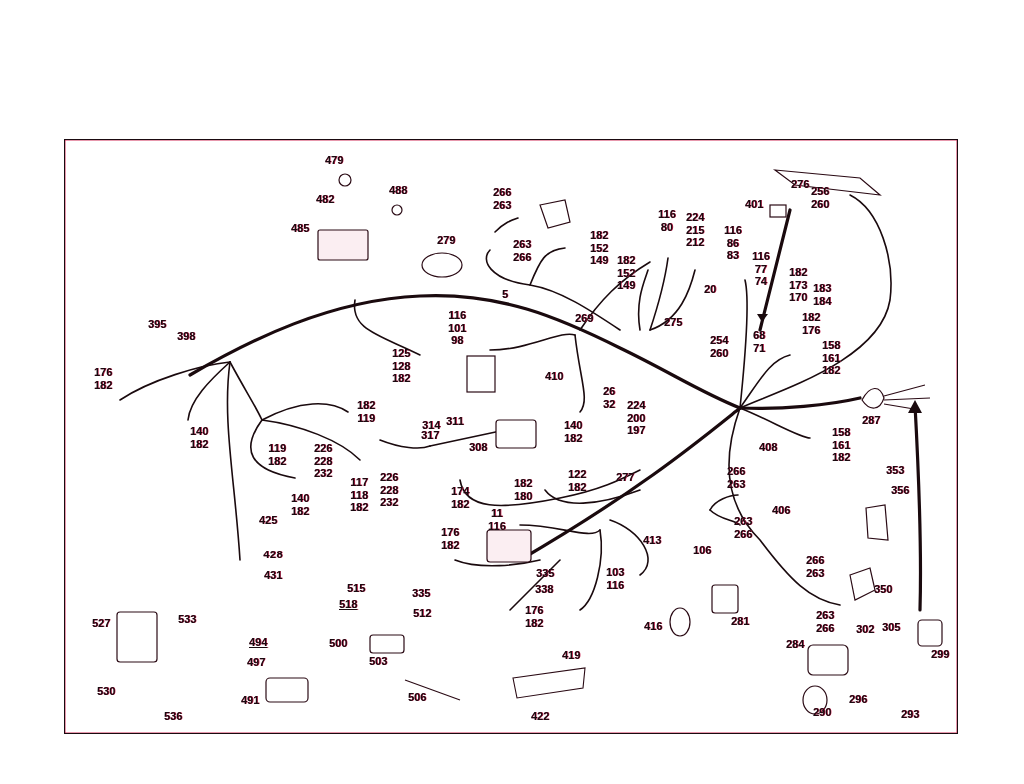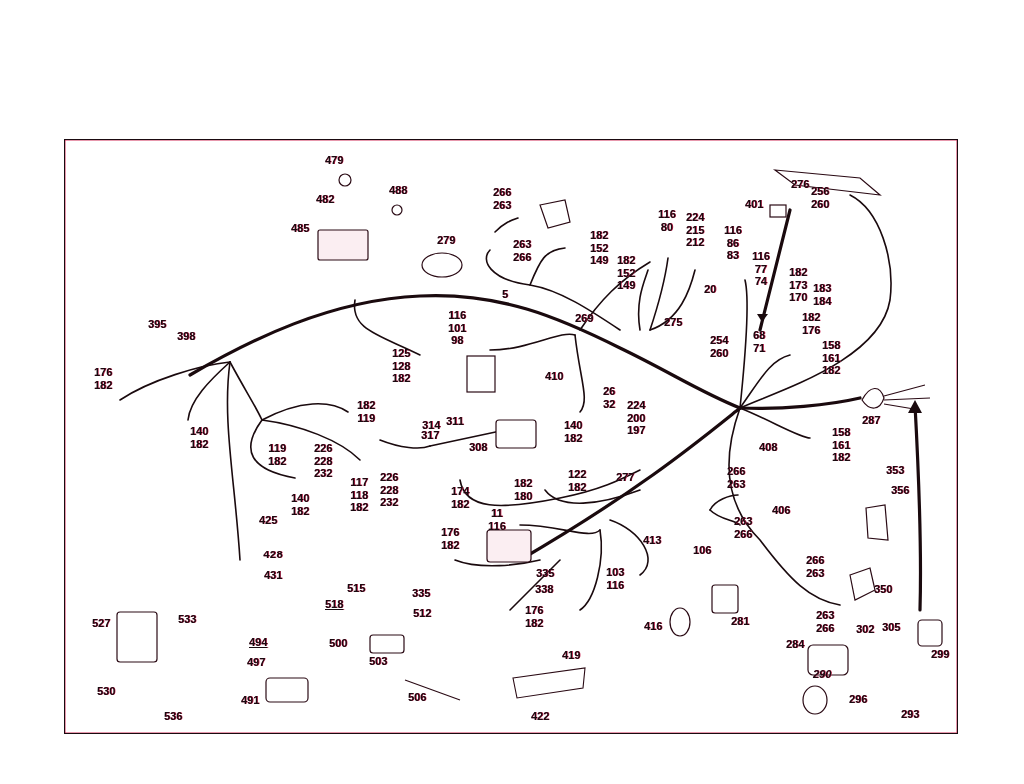--- a/index.html
+++ b/index.html
@@ -218,21 +218,21 @@
     <div class="callout" style="left: 264px; top: 569px;">431</div>
     <div class="callout" style="left: 643px; top: 534px;">413</div>
     <div class="callout" style="left: 693px; top: 544px;">106</div>
     <div class="callout" style="left: 606px; top: 566px;">103
 116</div>
     <div class="callout" style="left: 536px; top: 567px;">335</div>
     <div class="callout" style="left: 535px; top: 583px;">338</div>
     <div class="callout" style="left: 525px; top: 604px;">176
 182</div>
     <div class="callout" style="left: 347px; top: 582px;">515</div>
-    <div class="callout" style="left: 325px; top: 598px; text-decoration: underline;">518</div>
+    <div class="callout" style="left: 339px; top: 598px; text-decoration: underline;">518</div>
     <div class="callout" style="left: 412px; top: 587px;">335</div>
     <div class="callout" style="left: 413px; top: 607px;">512</div>
     <div class="callout" style="left: 806px; top: 554px;">266
 263</div>
     <div class="callout" style="left: 816px; top: 609px;">263
 266</div>
     <div class="callout" style="left: 644px; top: 620px;">416</div>
     <div class="callout" style="left: 731px; top: 615px;">281</div>
     <div class="callout" style="left: 92px; top: 617px;">527</div>
     <div class="callout" style="left: 178px; top: 613px;">533</div>
@@ -241,18 +241,18 @@
     <div class="callout" style="left: 247px; top: 656px;">497</div>
     <div class="callout" style="left: 369px; top: 655px;">503</div>
     <div class="callout" style="left: 562px; top: 649px;">419</div>
     <div class="callout" style="left: 856px; top: 623px;">302</div>
     <div class="callout" style="left: 882px; top: 621px;">305</div>
     <div class="callout" style="left: 786px; top: 638px;">284</div>
     <div class="callout" style="left: 931px; top: 648px;">299</div>
     <div class="callout" style="left: 97px; top: 685px;">530</div>
     <div class="callout" style="left: 241px; top: 694px;">491</div>
     <div class="callout" style="left: 408px; top: 691px;">506</div>
-    <div class="callout" style="left: 813px; top: 668px; font-style: italic;">290</div>
+    <div class="callout" style="left: 813px; top: 706px;">290</div>
     <div class="callout" style="left: 849px; top: 693px;">296</div>
     <div class="callout" style="left: 901px; top: 708px;">293</div>
     <div class="callout" style="left: 164px; top: 710px;">536</div>
     <div class="callout" style="left: 531px; top: 710px;">422</div>
   </div>
 
 </body></html>

